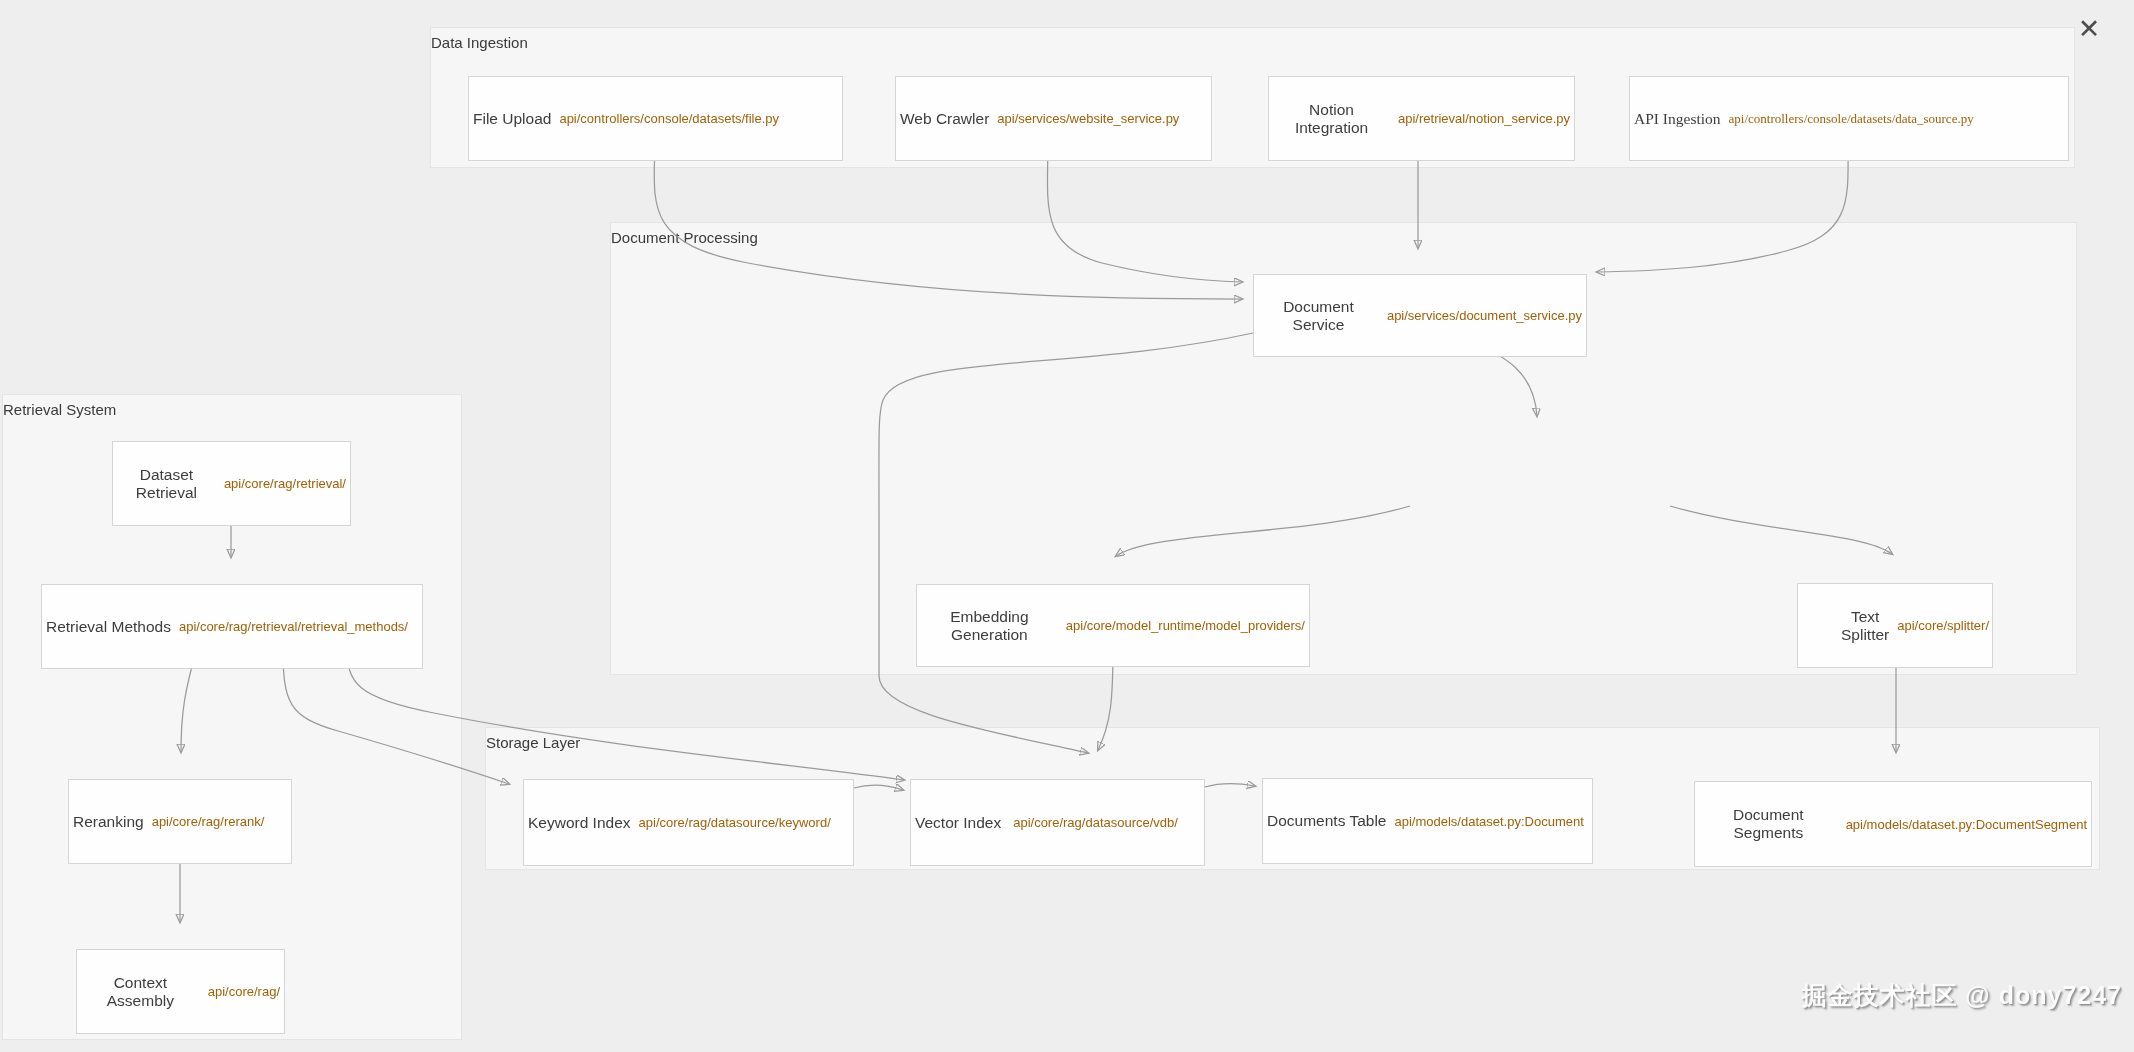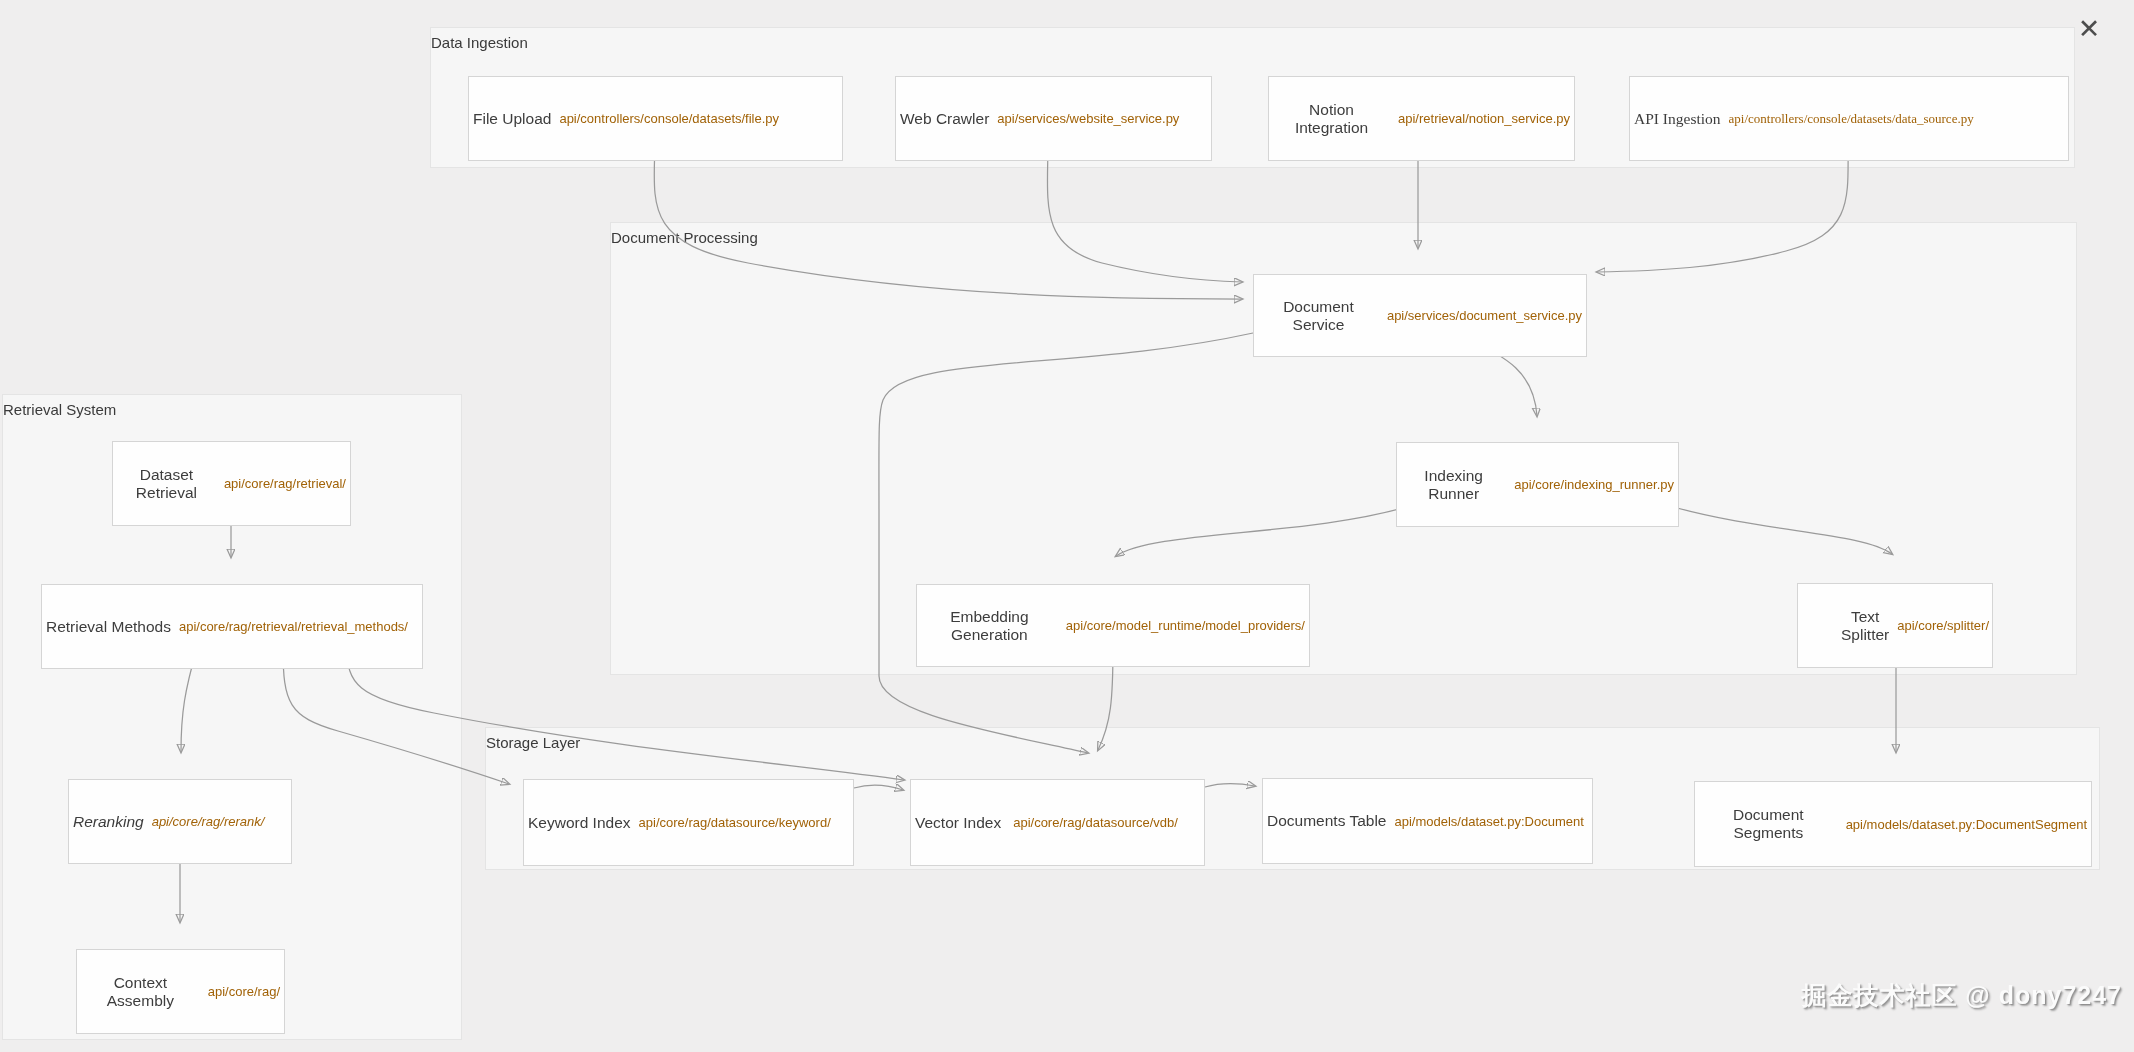--- a/index.html
+++ b/index.html
@@ -83,41 +83,37 @@
     <div class="node-path">api/retrieval/notion_service.py</div>
   </div>
   <div class="node" style="left:1629px;top:55px;width:440px;height:85px;font-family:Liberation Serif, serif;">
     <div class="node-title">API Ingestion</div>
     <div class="node-path">api/controllers/console/datasets/data_source.py</div>
   </div>
   <div class="node" style="left:1253px;top:253px;width:334px;height:83px;">
     <div class="node-title">Document Service</div>
     <div class="node-path">api/services/document_service.py</div>
   </div>
-  <div class="node" style="left:1396px;top:421px;width:283px;height:85px;">
-    <div class="node-title">Indexing Runner</div>
-    <div class="node-path">api/core/indexing_runner.py</div>
-  </div>
   <div class="node" style="left:916px;top:563px;width:394px;height:83px;">
     <div class="node-title">Embedding Generation</div>
     <div class="node-path">api/core/model_runtime/model_providers/</div>
   </div>
   <div class="node" style="left:1797px;top:562px;width:196px;height:85px;padding-left:43px;">
     <div class="node-title">Text Splitter</div>
     <div class="node-path">api/core/splitter/</div>
   </div>
   <div class="node" style="left:112px;top:420px;width:239px;height:85px;">
     <div class="node-title">Dataset Retrieval</div>
     <div class="node-path">api/core/rag/retrieval/</div>
   </div>
   <div class="node" style="left:41px;top:563px;width:382px;height:85px;">
     <div class="node-title">Retrieval Methods</div>
     <div class="node-path">api/core/rag/retrieval/retrieval_methods/</div>
   </div>
-  <div class="node" style="left:68px;top:758px;width:224px;height:85px;font-style:italic;">
+  <div class="node" style="left:68px;top:758px;width:224px;height:85px;">
     <div class="node-title">Reranking</div>
     <div class="node-path">api/core/rag/rerank/</div>
   </div>
   <div class="node" style="left:76px;top:928px;width:209px;height:85px;">
     <div class="node-title">Context Assembly</div>
     <div class="node-path">api/core/rag/</div>
   </div>
   <div class="node" style="left:523px;top:758px;width:331px;height:87px;">
     <div class="node-title">Keyword Index</div>
     <div class="node-path">api/core/rag/datasource/keyword/</div>

